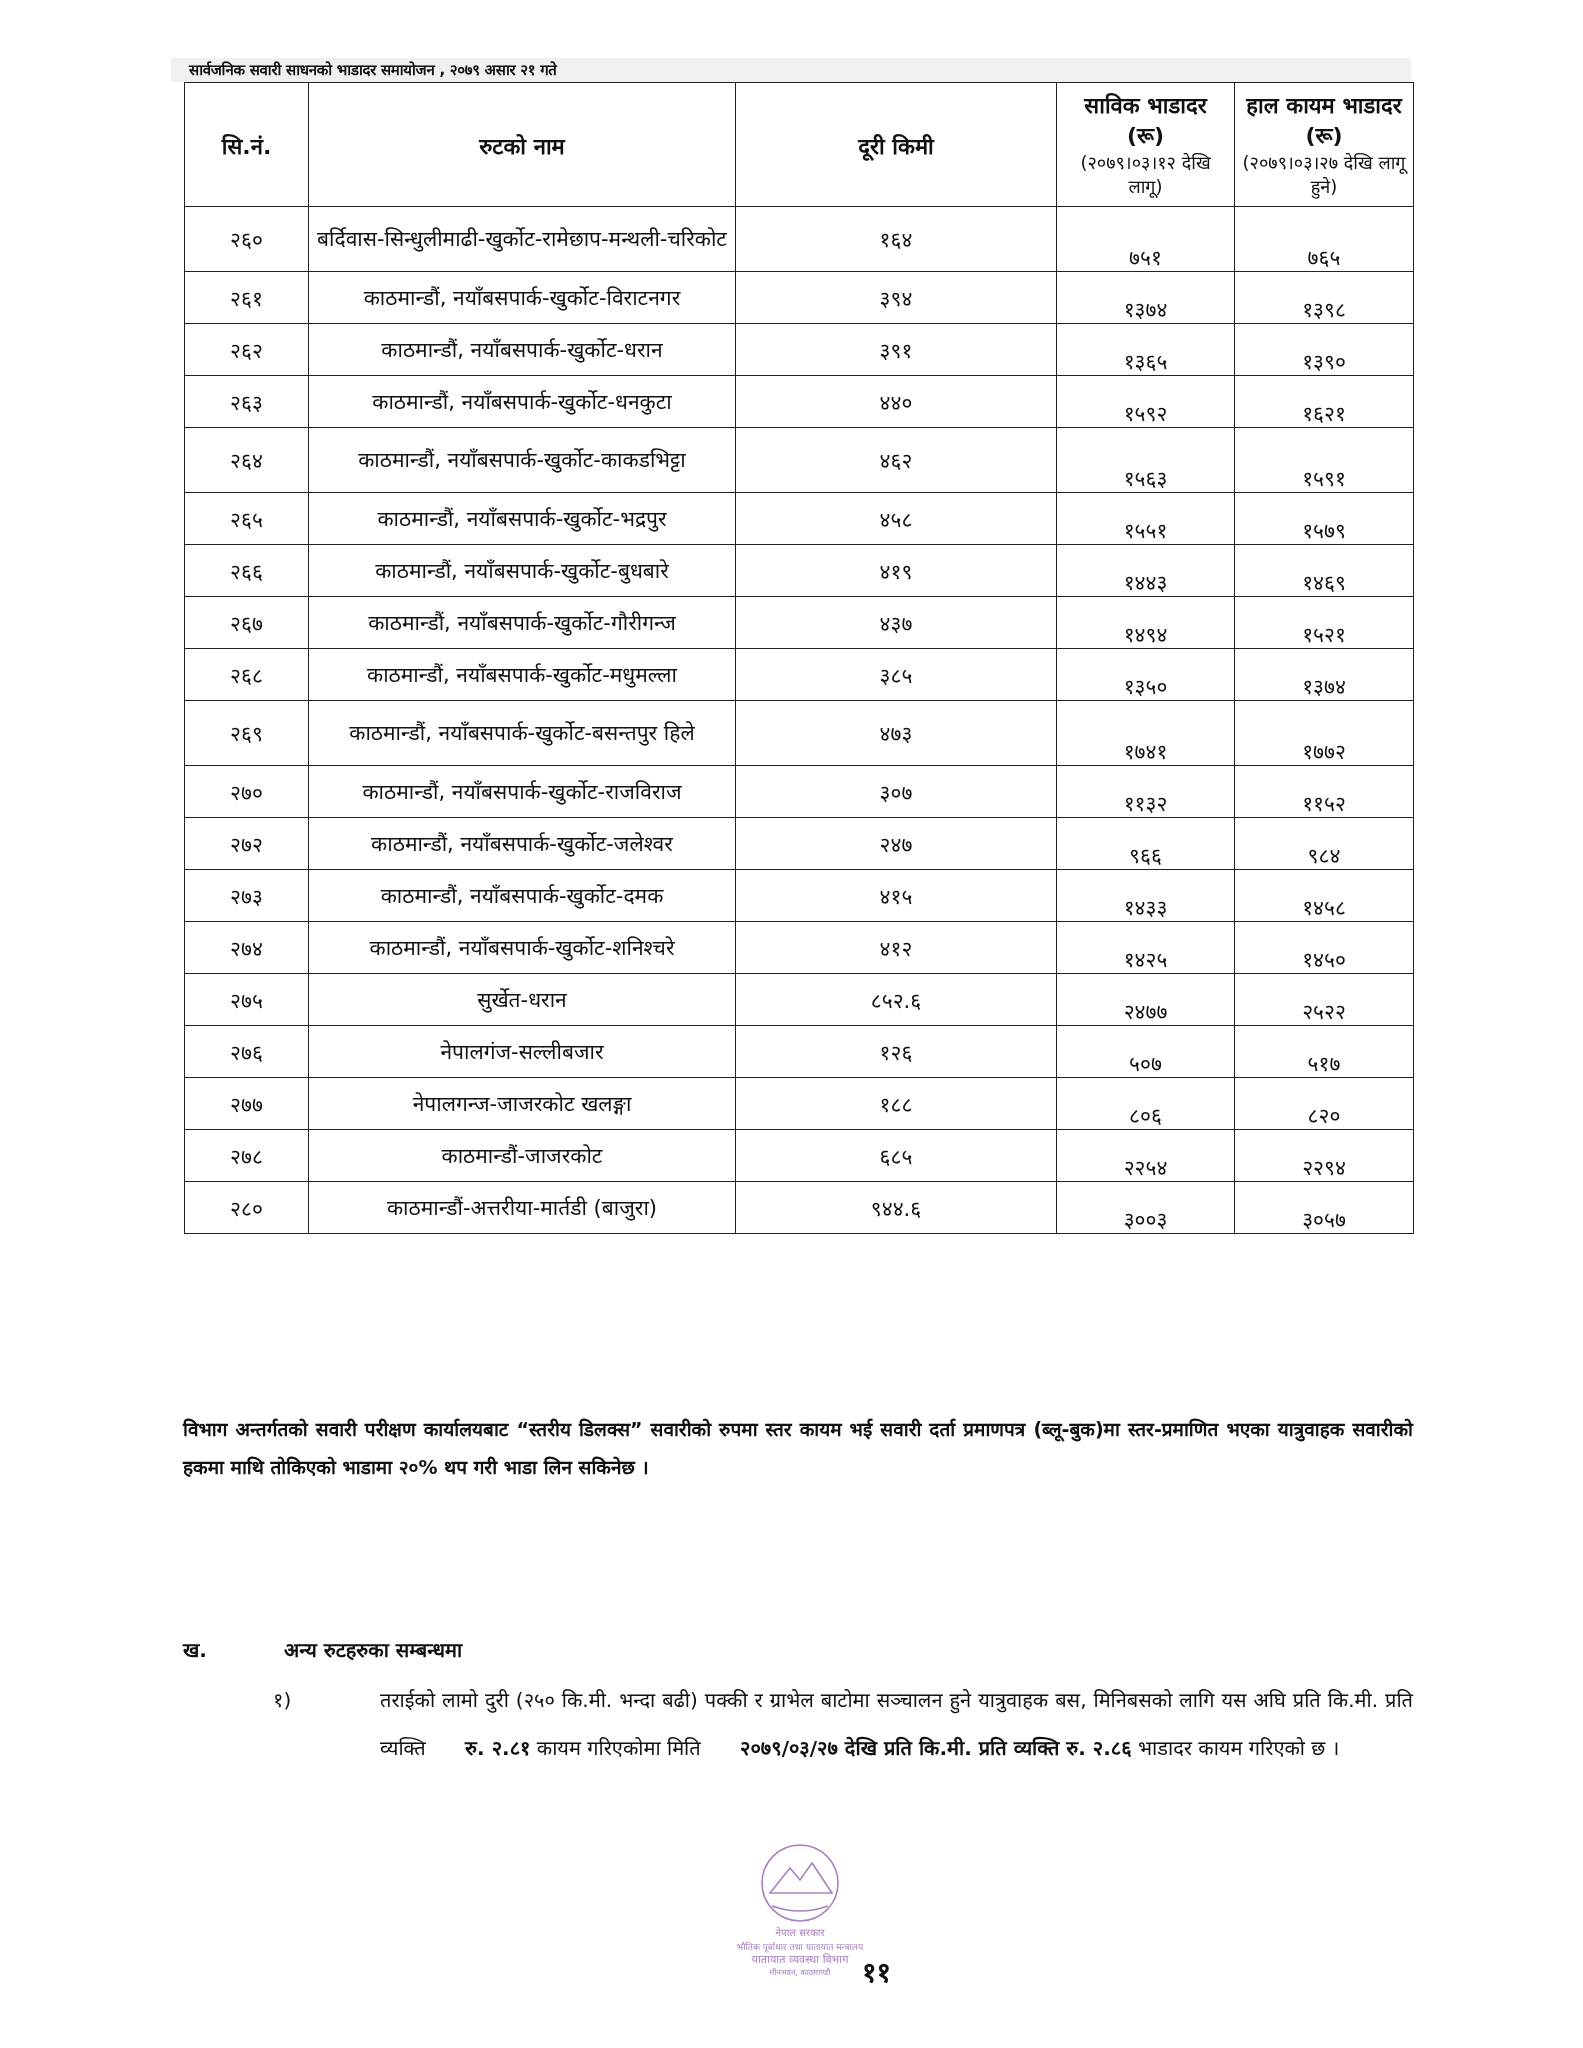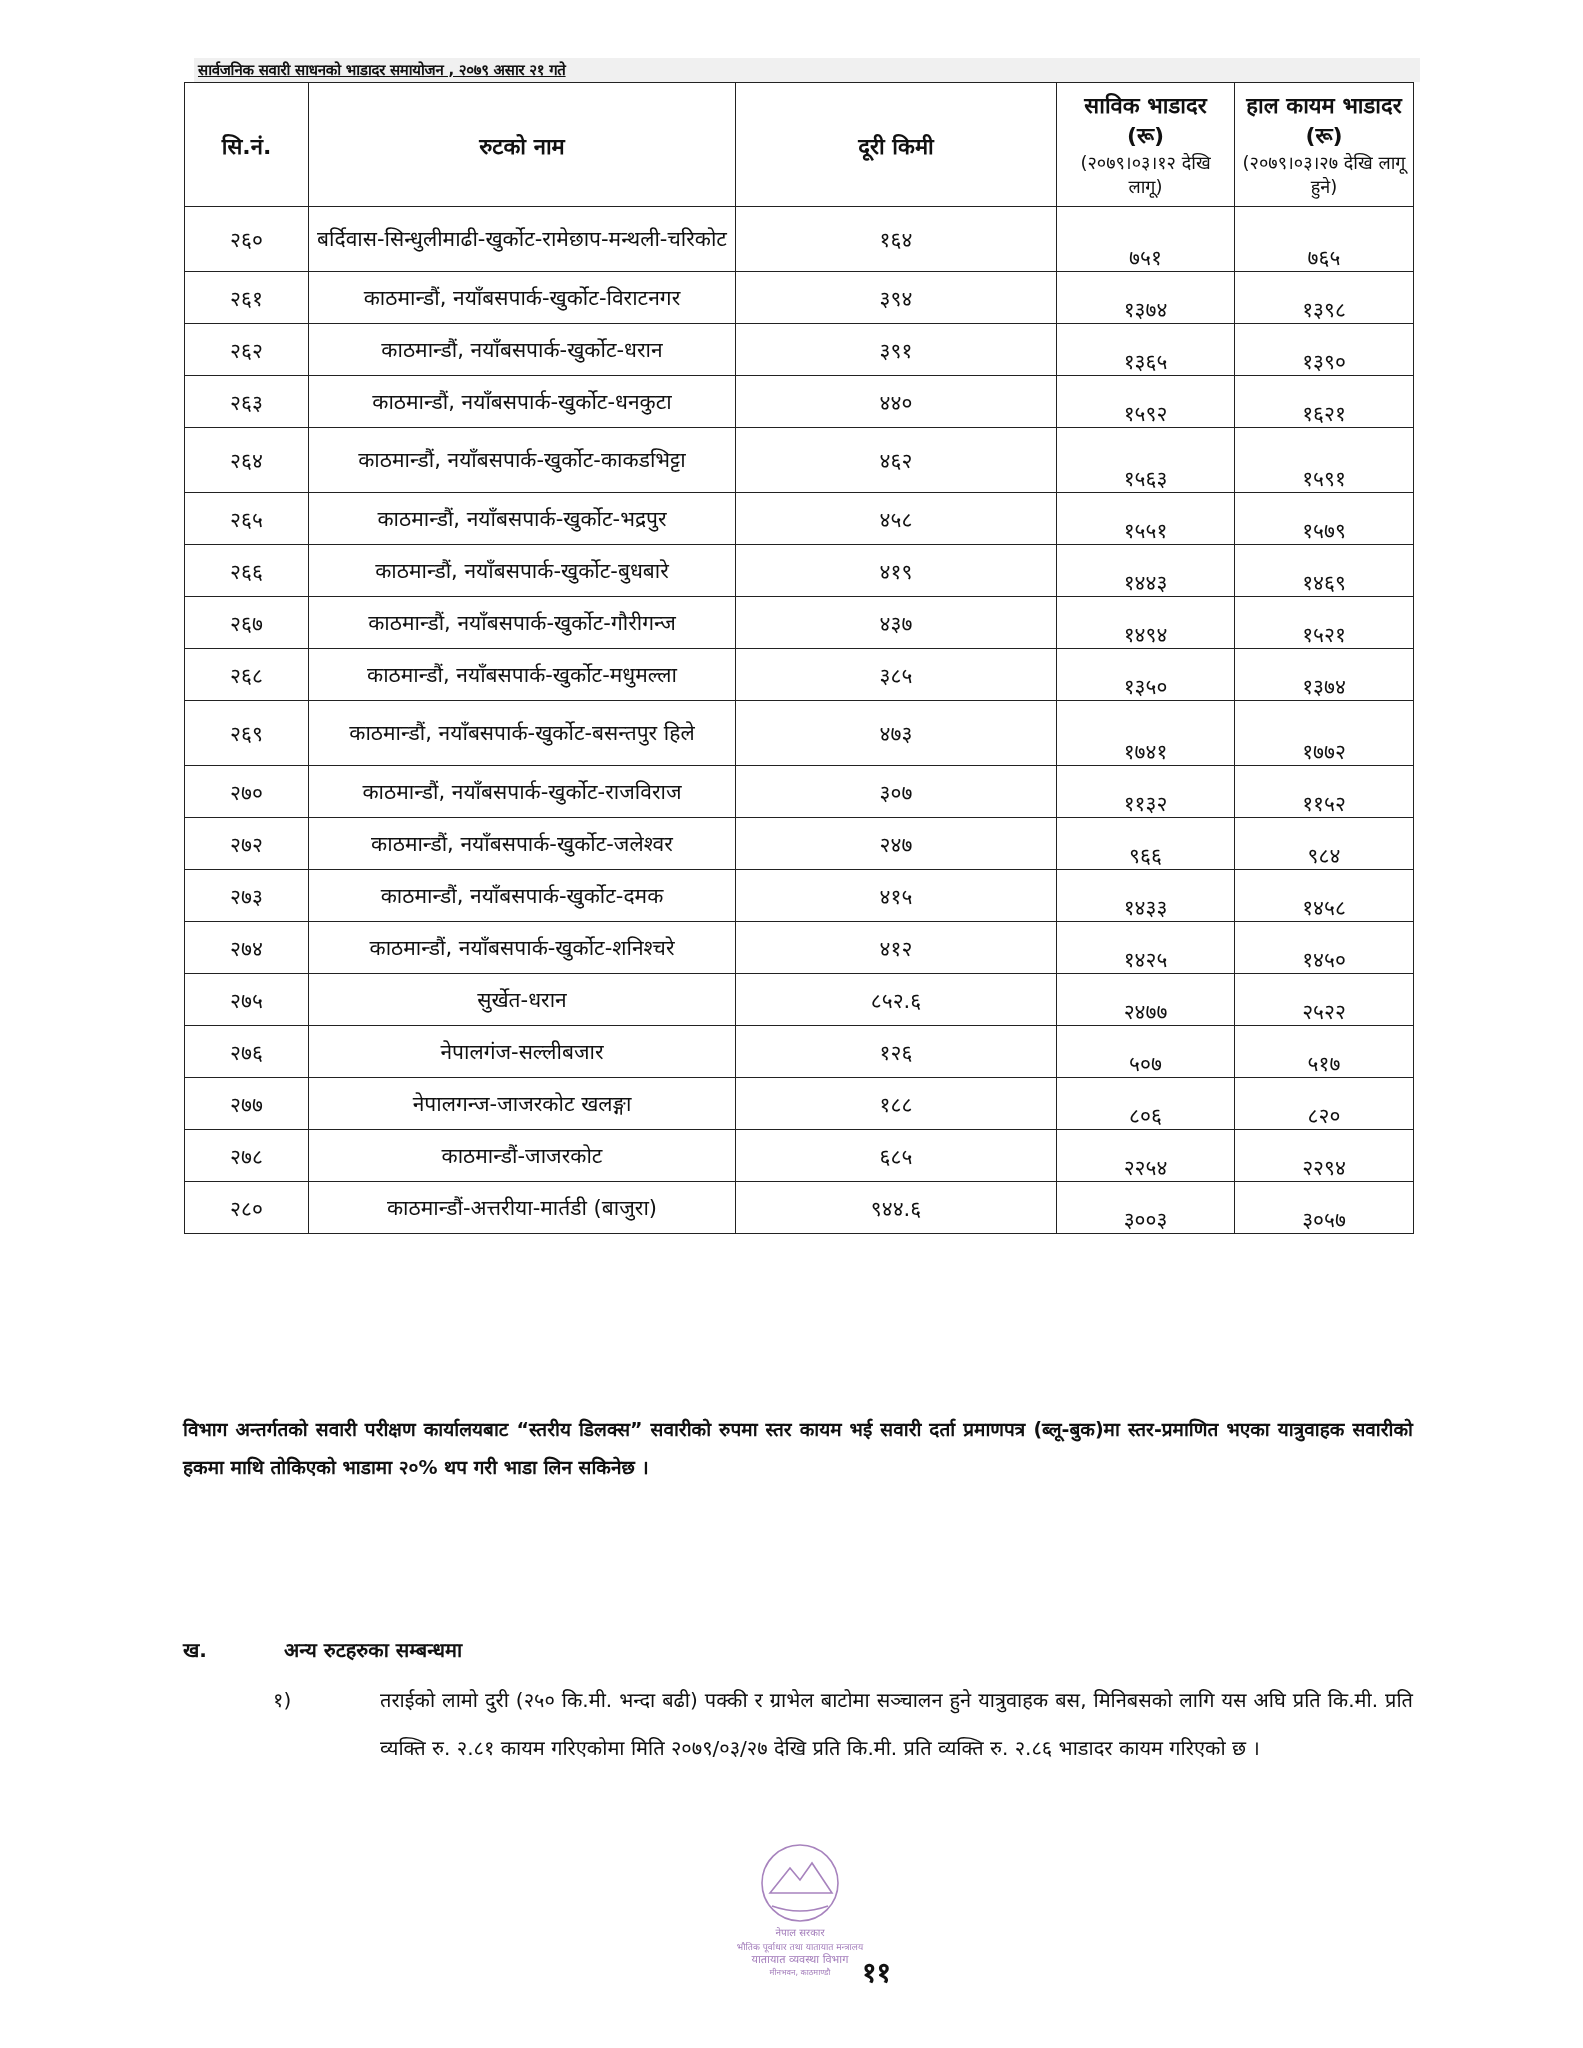--- a/index.html
+++ b/index.html
@@ -1,20 +1,20 @@
 <!DOCTYPE html>
 <html><head>
 <meta charset="utf-8">
 <style>
   html, body { margin:0; padding:0; background:#ffffff; }
   body { width:1583px; height:2048px; position:relative; overflow:hidden;
          font-family:"DejaVu Sans", sans-serif; color:#111; }
-  .header-band { position:absolute; left:194px; top:58px; width:1222px; height:24px;
+  .header-band { position:absolute; left:171px; top:58px; width:1222px; height:24px;
                  background:#f0f0f0; font-size:15px; font-weight:bold; line-height:24px;
-                 padding-left:4px; letter-spacing:-0.3px;text-decoration:underline; }
+                 padding-left:18px; letter-spacing:-0.3px; }
   table.fares { position:absolute; left:184px; top:82px; width:1229px;
                 border-collapse:collapse; table-layout:fixed; }
   table.fares td, table.fares th { border:1.5px solid #222; text-align:center;
                 font-size:21px; padding:0 6px; }
   table.fares th { font-weight:bold; height:123px; font-size:22px; vertical-align:middle; }
   table.fares th .sub { display:block; font-weight:normal; font-size:18px; line-height:24px; }
   table.fares th .ttl { display:block; line-height:30px; }
   col.c1 { width:124px; } col.c2 { width:427px; } col.c3 { width:321px; }
   col.c4 { width:178px; } col.c5 { width:179px; }
   td.sn { vertical-align:middle; font-size:23px; }
@@ -24,21 +24,21 @@
   td.new { vertical-align:bottom; padding-bottom:4px; font-size:20px; }
   tr.r1 td { height:51px; }
   tr.r2 td { height:64px; }
   .para { position:absolute; left:183px; width:1230px; font-weight:bold; font-size:19px;
           line-height:38px; text-align:justify; }
   .section { position:absolute; left:183px; top:1636px; width:1230px; font-weight:bold; font-size:20px; }
   .section .lbl { display:inline-block; width:94px; }
   .item { position:absolute; left:285px; top:1676px; width:1128px; font-size:20px; line-height:48px; }
   .item .num { position:absolute; left:-12px; top:0; }
   .item .txt { margin-left:95px; text-align:justify; }
-  .item b { font-weight:normal; }
+  .item b { font-weight:bold;margin-left:33px; }
   .seal { position:absolute; left:700px; top:1838px; width:200px; height:140px; }
   .page-no { position:absolute; left:862px; top:1952px; font-size:28px;font-weight:bold; }
 </style>
 </head>
 <body>
 
 <div class="header-band">सार्वजनिक सवारी साधनको भाडादर समायोजन ,  २०७९ असार २१ गते</div>
 
 <table class="fares">
   <colgroup>

